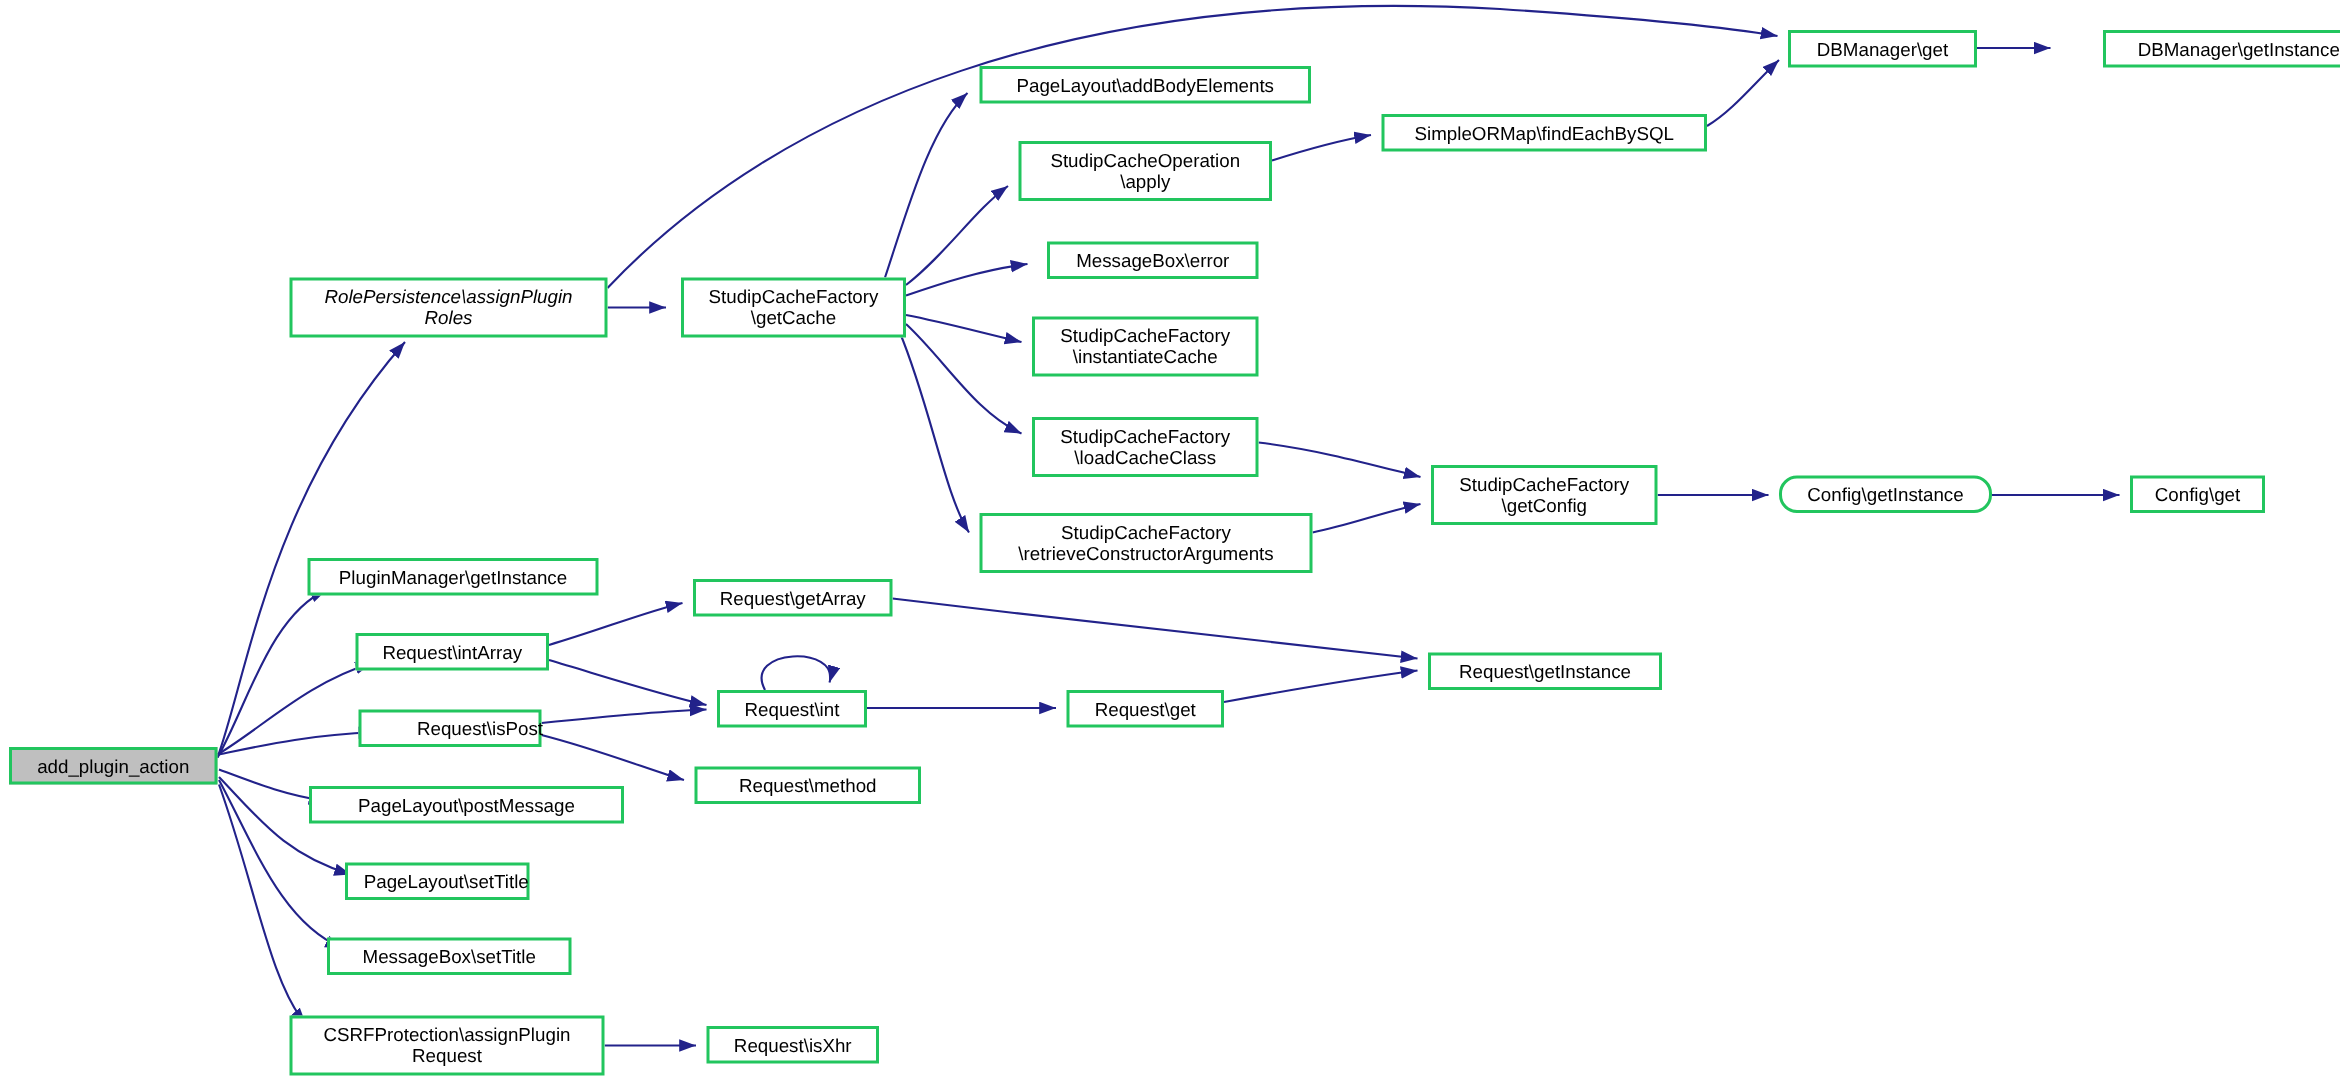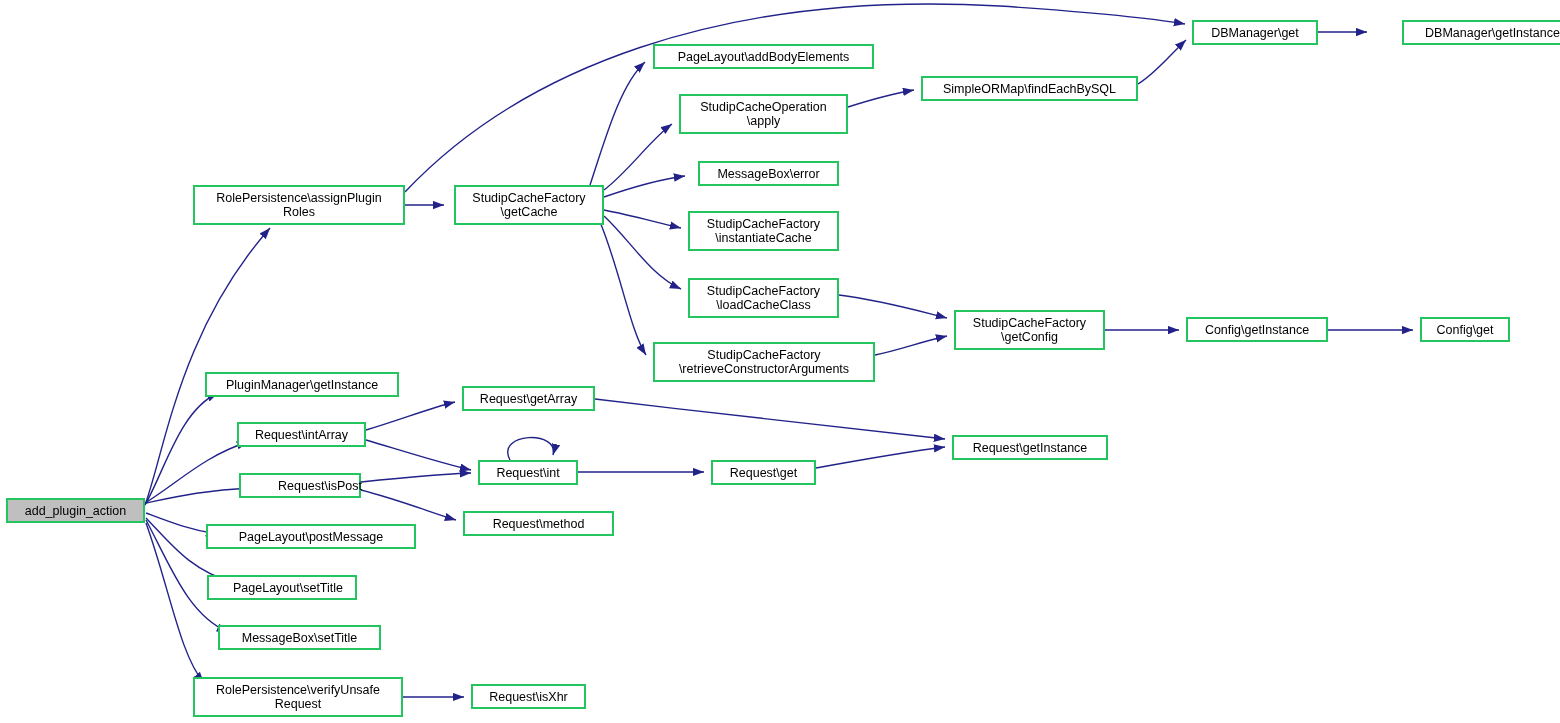--- a/index.html
+++ b/index.html
@@ -100,48 +100,48 @@
 
       <path d="M595,399 C720,414 860,430 945,439"></path>
 
       <path d="M816,468 C860,460 905,452 945,447"></path>
 
       <path d="M403,697 C425,697 445,697 464,697"></path>
     </g>
   </svg>
 
   <div class="node root" style="left:6px; top:498px; width:139px; height:25px;">add_plugin_action</div>
-  <div class="node" style="left:193px; top:185px; width:212px; height:40px;">RolePersistence\assignPlugin
+  <div class="node" style="left:193px; top:185px; width:212px; height:40px;font-style:italic;">RolePersistence\assignPlugin
 Roles</div>
   <div class="node" style="left:205px; top:372px; width:194px; height:25px;">PluginManager\getInstance</div>
   <div class="node" style="left:237px; top:422px; width:129px; height:25px;">Request\intArray</div>
   <div class="node" style="left:239px; top:473px; width:122px; height:25px;padding-left:44px;">Request\isPost</div>
   <div class="node" style="left:206px; top:524px; width:210px; height:25px;">PageLayout\postMessage</div>
-  <div class="node" style="left:207px; top:575px; width:150px; height:25px;padding-left:16px;">PageLayout\setTitle</div>
+  <div class="node" style="left:230px; top:575px; width:123px; height:25px;padding-left:16px;">PageLayout\setTitle</div>
   <div class="node" style="left:218px; top:625px; width:163px; height:25px;">MessageBox\setTitle</div>
-  <div class="node" style="left:193px; top:677px; width:210px; height:40px;">RolePersistence\verifyUnsafe
+  <div class="node" style="left:193px; top:677px; width:210px; height:40px;">CSRFProtection\assignPlugin
 Request</div>
   <div class="node" style="left:454px; top:185px; width:150px; height:40px;">StudipCacheFactory
 \getCache</div>
   <div class="node" style="left:653px; top:44px; width:221px; height:25px;">PageLayout\addBodyElements</div>
   <div class="node" style="left:679px; top:94px; width:169px; height:40px;">StudipCacheOperation
 \apply</div>
   <div class="node" style="left:698px; top:161px; width:141px; height:25px;">MessageBox\error</div>
   <div class="node" style="left:688px; top:211px; width:151px; height:40px;">StudipCacheFactory
 \instantiateCache</div>
   <div class="node" style="left:688px; top:278px; width:151px; height:40px;">StudipCacheFactory
 \loadCacheClass</div>
   <div class="node" style="left:653px; top:342px; width:222px; height:40px;">StudipCacheFactory
 \retrieveConstructorArguments</div>
   <div class="node" style="left:921px; top:76px; width:217px; height:25px;">SimpleORMap\findEachBySQL</div>
   <div class="node" style="left:1192px; top:20px; width:126px; height:25px;">DBManager\get</div>
   <div class="node" style="left:1374px; top:20px; width:181px; height:25px;margin-left:28px;">DBManager\getInstance</div>
   <div class="node" style="left:954px; top:310px; width:151px; height:40px;">StudipCacheFactory
 \getConfig</div>
-  <div class="node" style="left:1186px; top:317px; width:142px; height:25px;">Config\getInstance</div>
+  <div class="node" style="left:1186px; top:317px; width:142px; height:25px;border-radius:12px;">Config\getInstance</div>
   <div class="node" style="left:1420px; top:317px; width:90px; height:25px;">Config\get</div>
   <div class="node" style="left:462px; top:386px; width:133px; height:25px;">Request\getArray</div>
   <div class="node" style="left:478px; top:460px; width:100px; height:25px;">Request\int</div>
   <div class="node" style="left:463px; top:511px; width:151px; height:25px;">Request\method</div>
   <div class="node" style="left:711px; top:460px; width:105px; height:25px;text-align:center;">Request\get</div>
   <div class="node" style="left:952px; top:435px; width:156px; height:25px;">Request\getInstance</div>
   <div class="node" style="left:471px; top:684px; width:115px; height:25px;">Request\isXhr</div>
 
 </div>
 

